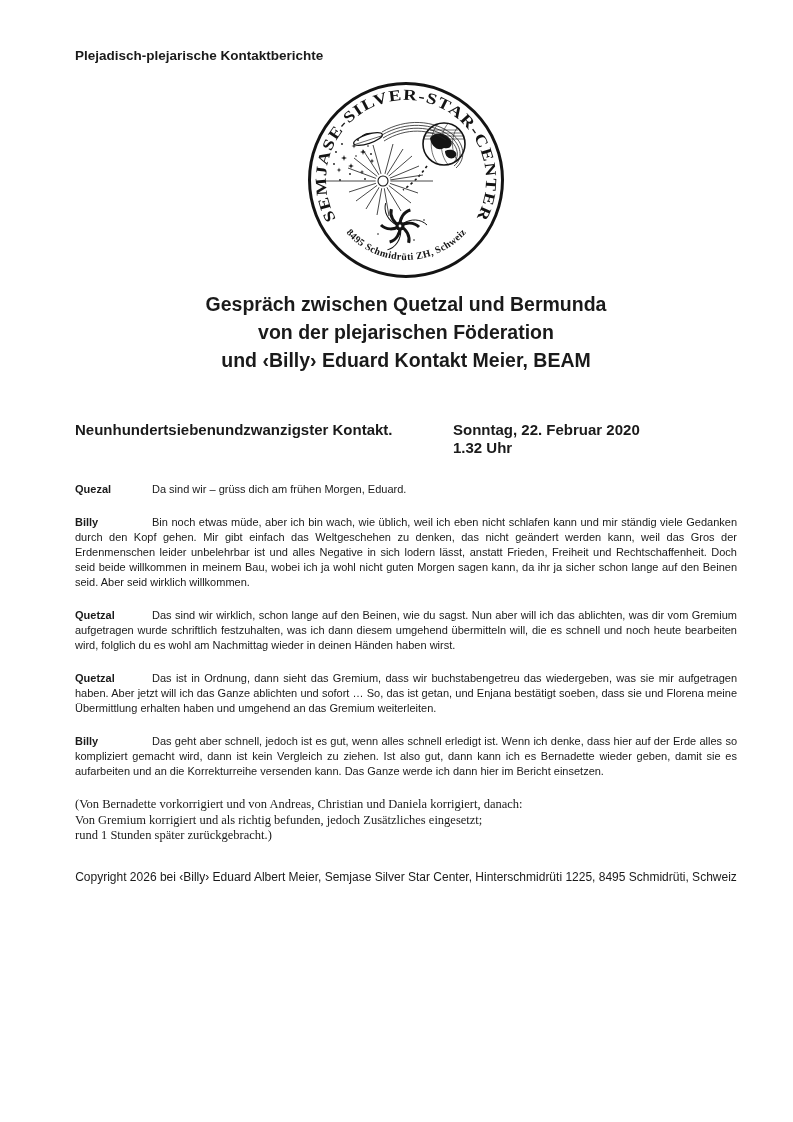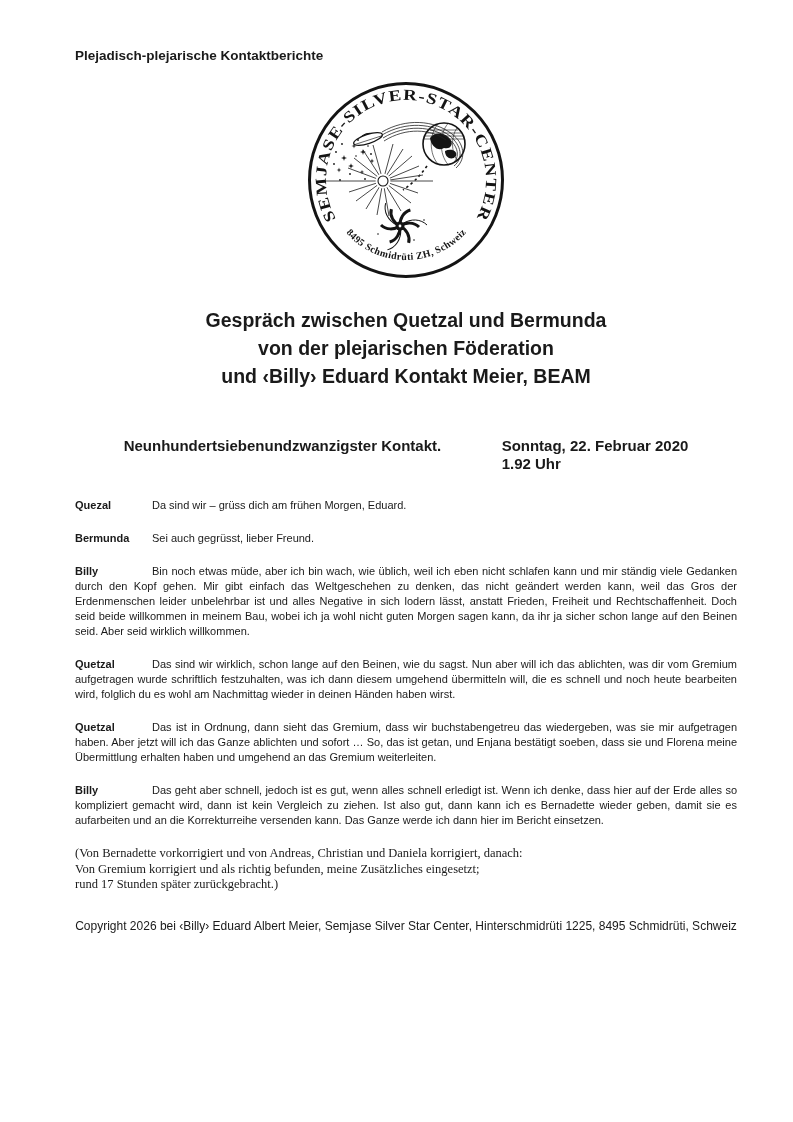--- a/index.html
+++ b/index.html
@@ -4,23 +4,23 @@
 <style>
   html,body{margin:0;padding:0;background:#fff;}
   .page{
     width:793px;height:984px;background:#ffffff;box-sizing:border-box;
     padding:48px 56px 0 75px;position:relative;color:#1a1a1a;
     font-family:"Liberation Sans",sans-serif;overflow:hidden;border-radius:22px;
   }
   .doc-header{font-size:13.5px;font-weight:700;line-height:16px;}
   .logo-wrap{width:200px;height:200px;margin:16px auto 0;}
   .logo-wrap svg{display:block;width:200px;height:200px;}
-  .title-block{margin-top:26px;text-align:center;font-weight:700;
+  .title-block{margin-top:10px;text-align:center;font-weight:700;
     font-size:19.5px;line-height:28px;}
-  .contact-row{margin-top:47px;display:flex;font-weight:700;font-size:15px;line-height:17.5px;justify-content:center;}
+  .contact-row{margin-top:47px;display:flex;font-weight:700;font-size:15px;line-height:17.5px;}
   .contact-number{width:378px;flex:none;}
   .contact-datetime{flex:none;}
   .dialogue{margin-top:26px;font-size:11px;line-height:15px;text-align:justify;}
   .dialogue p{margin:0 0 18px 0;}
   .speaker{display:inline-block;width:77px;font-weight:700;}
   .note{margin-top:13px;text-align:left;font-family:"Liberation Serif",serif;
     font-size:12.5px;line-height:15.5px;}
   .copyright{margin-top:26px;text-align:center;font-size:12px;line-height:14px;}
   .arc-top{font-family:"Liberation Serif",serif;font-weight:700;font-size:15.5px;letter-spacing:1px;fill:#141414;}
   .arc-bottom{font-family:"Liberation Serif",serif;font-weight:700;font-size:10px;letter-spacing:.4px;fill:#141414;}
@@ -160,34 +160,33 @@
   <div class="title-block">
     <div>Gespräch zwischen Quetzal und Bermunda</div>
     <div>von der plejarischen Föderation</div>
     <div>und ‹Billy› Eduard Kontakt Meier, BEAM</div>
   </div>
 
   <div class="contact-row">
     <div class="contact-number">Neunhundertsiebenundzwanzigster Kontakt.</div>
     <div class="contact-datetime">
       <div>Sonntag, 22. Februar 2020</div>
-      <div>1.92 Uhr</div>
+      <div>1.32 Uhr</div>
     </div>
   </div>
 
   <div class="dialogue">
     <p><span class="speaker">Quezal</span><span>Da sind wir – grüss dich am frühen Morgen, Eduard.</span></p>
-    <p><span class="speaker">Bermunda</span><span>Sei auch gegrüsst, lieber Freund.</span></p>
     <p><span class="speaker">Billy</span><span>Bin noch etwas müde, aber ich bin wach, wie üblich, weil ich eben nicht schlafen kann und mir ständig viele Gedanken durch den Kopf gehen. Mir gibt einfach das Weltgeschehen zu denken, das nicht geändert werden kann, weil das Gros der Erdenmenschen leider unbelehrbar ist und alles Negative in sich lodern lässt, anstatt Frieden, Freiheit und Rechtschaffenheit. Doch seid beide willkommen in meinem Bau, wobei ich ja wohl nicht guten Morgen sagen kann, da ihr ja sicher schon lange auf den Beinen seid. Aber seid wirklich willkommen.</span></p>
     <p><span class="speaker">Quetzal</span><span>Das sind wir wirklich, schon lange auf den Beinen, wie du sagst. Nun aber will ich das ablichten, was dir vom Gremium aufgetragen wurde schriftlich festzuhalten, was ich dann diesem umgehend übermitteln will, die es schnell und noch heute bearbeiten wird, folglich du es wohl am Nachmittag wieder in deinen Händen haben wirst.</span></p>
     <p><span class="speaker">Quetzal</span><span>Das ist in Ordnung, dann sieht das Gremium, dass wir buchstabengetreu das wiedergeben, was sie mir aufgetragen haben. Aber jetzt will ich das Ganze ablichten und sofort … So, das ist getan, und Enjana bestätigt soeben, dass sie und Florena meine Übermittlung erhalten haben und umgehend an das Gremium weiterleiten.</span></p>
     <p><span class="speaker">Billy</span><span>Das geht aber schnell, jedoch ist es gut, wenn alles schnell erledigt ist. Wenn ich denke, dass hier auf der Erde alles so kompliziert gemacht wird, dann ist kein Vergleich zu ziehen. Ist also gut, dann kann ich es Bernadette wieder geben, damit sie es aufarbeiten und an die Korrekturreihe versenden kann. Das Ganze werde ich dann hier im Bericht einsetzen.</span></p>
   </div>
 
   <div class="note">
     <div>(Von Bernadette vorkorrigiert und von Andreas, Christian und Daniela korrigiert, danach:</div>
-    <div>Von Gremium korrigiert und als richtig befunden, meine Zusätzliches eingesetzt;</div>
-    <div>rund 17 Stunden später zurückgebracht.)</div>
+    <div>Von Gremium korrigiert und als richtig befunden, jedoch Zusätzliches eingesetzt;</div>
+    <div>rund 1 Stunden später zurückgebracht.)</div>
   </div>
 
   <div class="copyright">Copyright 2026 bei ‹Billy› Eduard Albert Meier, Semjase Silver Star Center, Hinterschmidrüti 1225, 8495 Schmidrüti, Schweiz</div>
 
 </div>
 
 </body></html>

